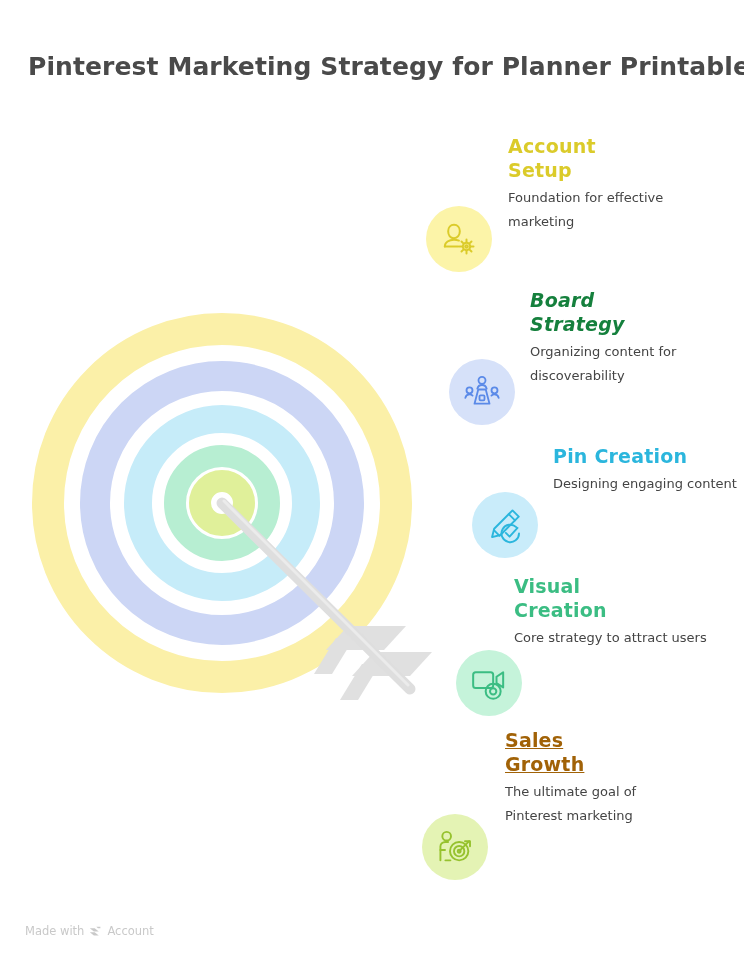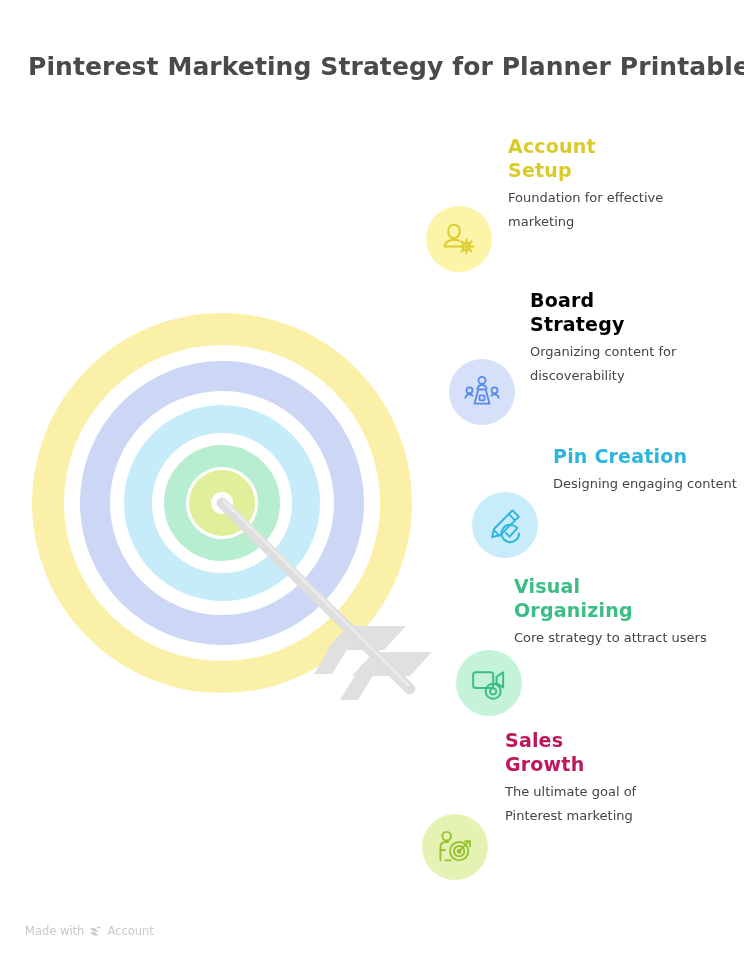--- a/index.html
+++ b/index.html
@@ -197,21 +197,21 @@
             <circle cx="9" cy="22" r="3.6"></circle>
             <path d="M4 31c.6-2.6 2.5-4.1 5-4.1 1.5 0 2.8.5 3.7 1.4"></path>
             <circle cx="39" cy="22" r="3.6"></circle>
             <path d="M44 31c-.6-2.6-2.5-4.1-5-4.1-1.5 0-2.8.5-3.7 1.4"></path>
             <path d="M19.5 21h9l4.5 17H15z"></path>
             <rect x="21" y="28" width="6" height="6" rx="1.2"></rect>
           </g>
         </svg>
       </div>
       <div class="item-text">
-        <div class="item-heading" style="color:#000000;">
+        <div class="item-heading" style="color:#15803d;font-style:italic;">
           <span>Board</span><br>
           <span>Strategy</span>
         </div>
         <div class="item-desc">Organizing content for discoverability</div>
       </div>
     </div>
 
     <div class="item" id="item-2">
       <div class="item-icon-wrap" style="background:#c9ecfa;">
         <svg width="40" height="40" viewBox="0 0 48 48">
@@ -239,21 +239,21 @@
             <rect x="5" y="11" width="24" height="19" rx="3"></rect>
             <path d="M33 16.5l8-5.2v18l-8-5.2z"></path>
             <circle cx="29" cy="34" r="9"></circle>
             <circle cx="29" cy="34" r="3.8"></circle>
           </g>
         </svg>
       </div>
       <div class="item-text">
         <div class="item-heading" style="color:#3bbd83;">
           <span>Visual</span><br>
-          <span>Organizing</span>
+          <span>Creation</span>
         </div>
         <div class="item-desc">Core strategy to attract users</div>
       </div>
     </div>
 
     <div class="item" id="item-4">
       <div class="item-icon-wrap" style="background:#e4f3b4;">
         <svg width="40" height="40" viewBox="0 0 48 48">
           <g fill="none" stroke="#96c22e" stroke-width="2.3" stroke-linecap="round" stroke-linejoin="round">
             <circle cx="14" cy="11" r="5.2"></circle>
@@ -262,21 +262,21 @@
             <path d="M12.5 40h6"></path>
             <circle cx="29" cy="29" r="11"></circle>
             <circle cx="29" cy="29" r="6.2"></circle>
             <circle cx="29" cy="29" r="1.8"></circle>
             <path d="M29 29l12-12"></path>
             <path d="M36 17h6v6"></path>
           </g>
         </svg>
       </div>
       <div class="item-text">
-        <div class="item-heading" style="color:#be185d;">
+        <div class="item-heading" style="color:#a16207;text-decoration:underline;">
           <span>Sales</span><br>
           <span>Growth</span>
         </div>
         <div class="item-desc">The ultimate goal of Pinterest marketing</div>
       </div>
     </div>
 
   </div>
 
   <div id="footer">

